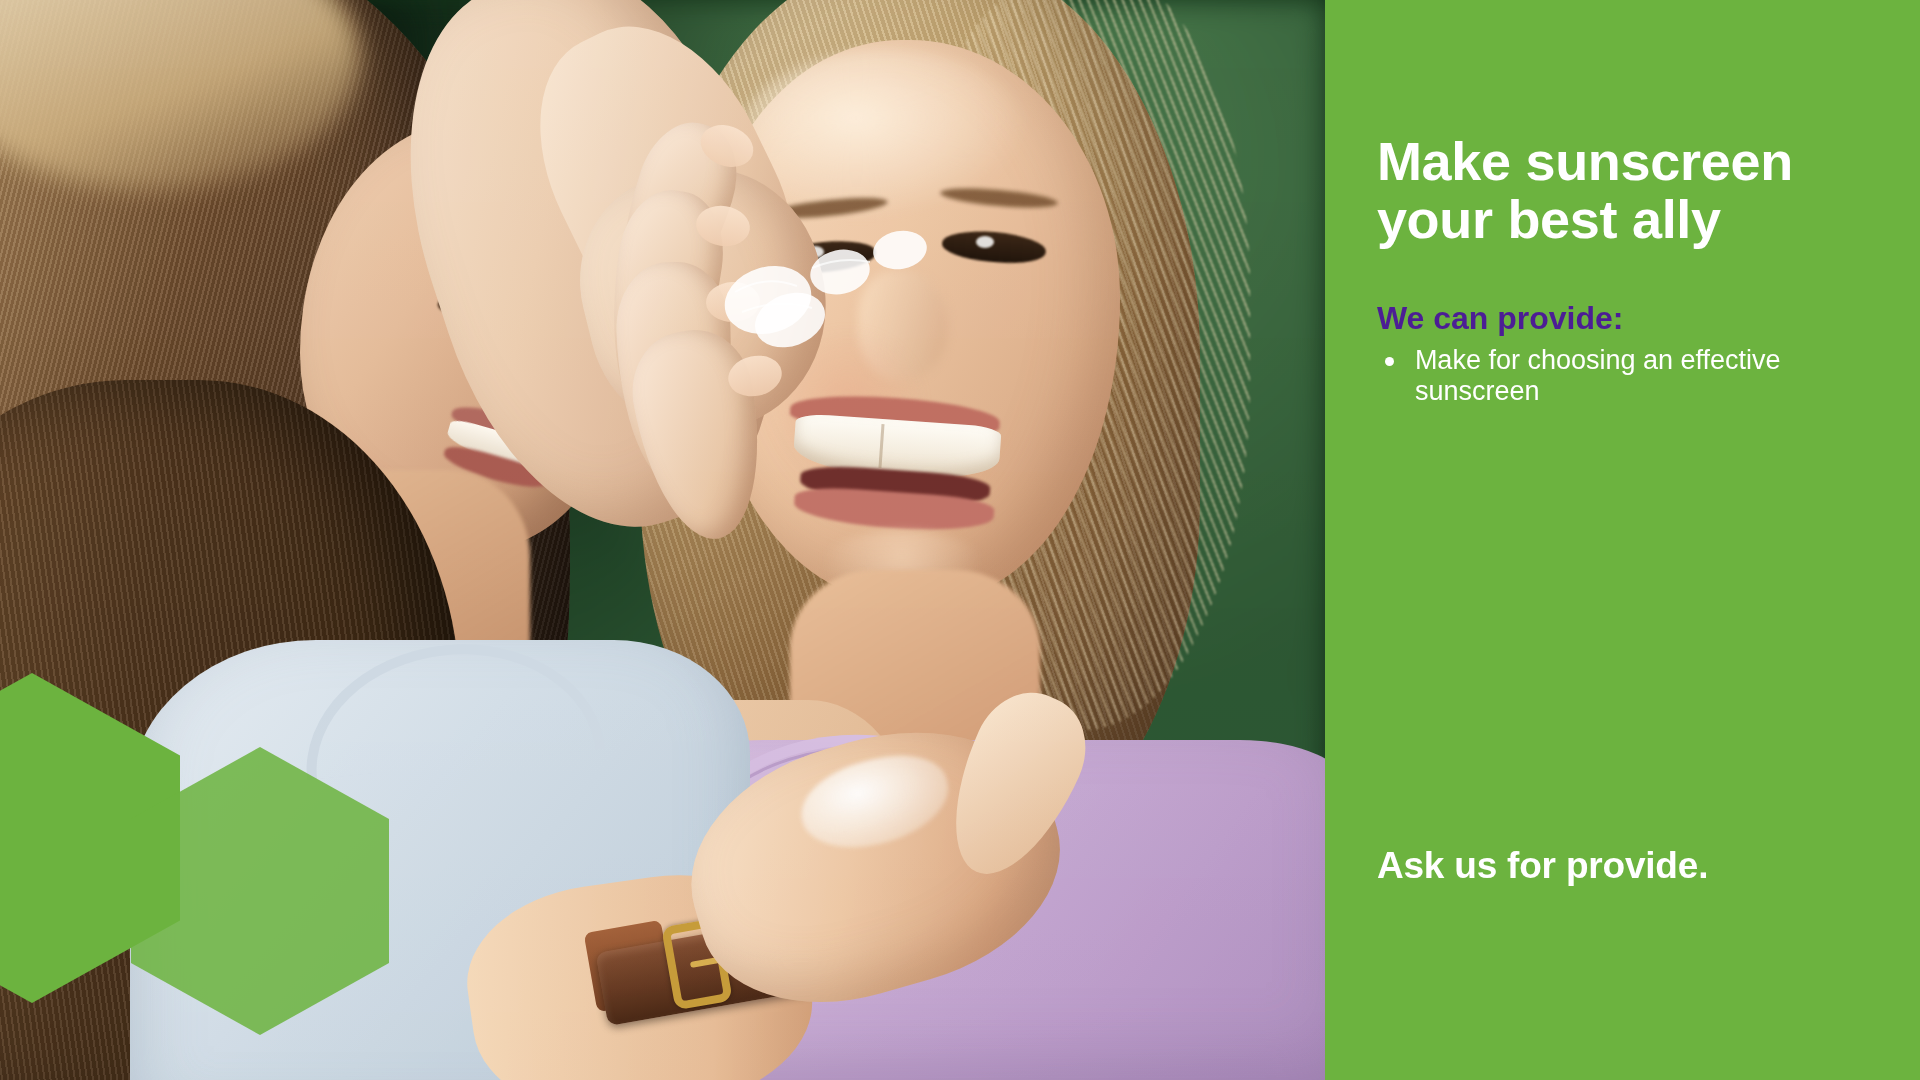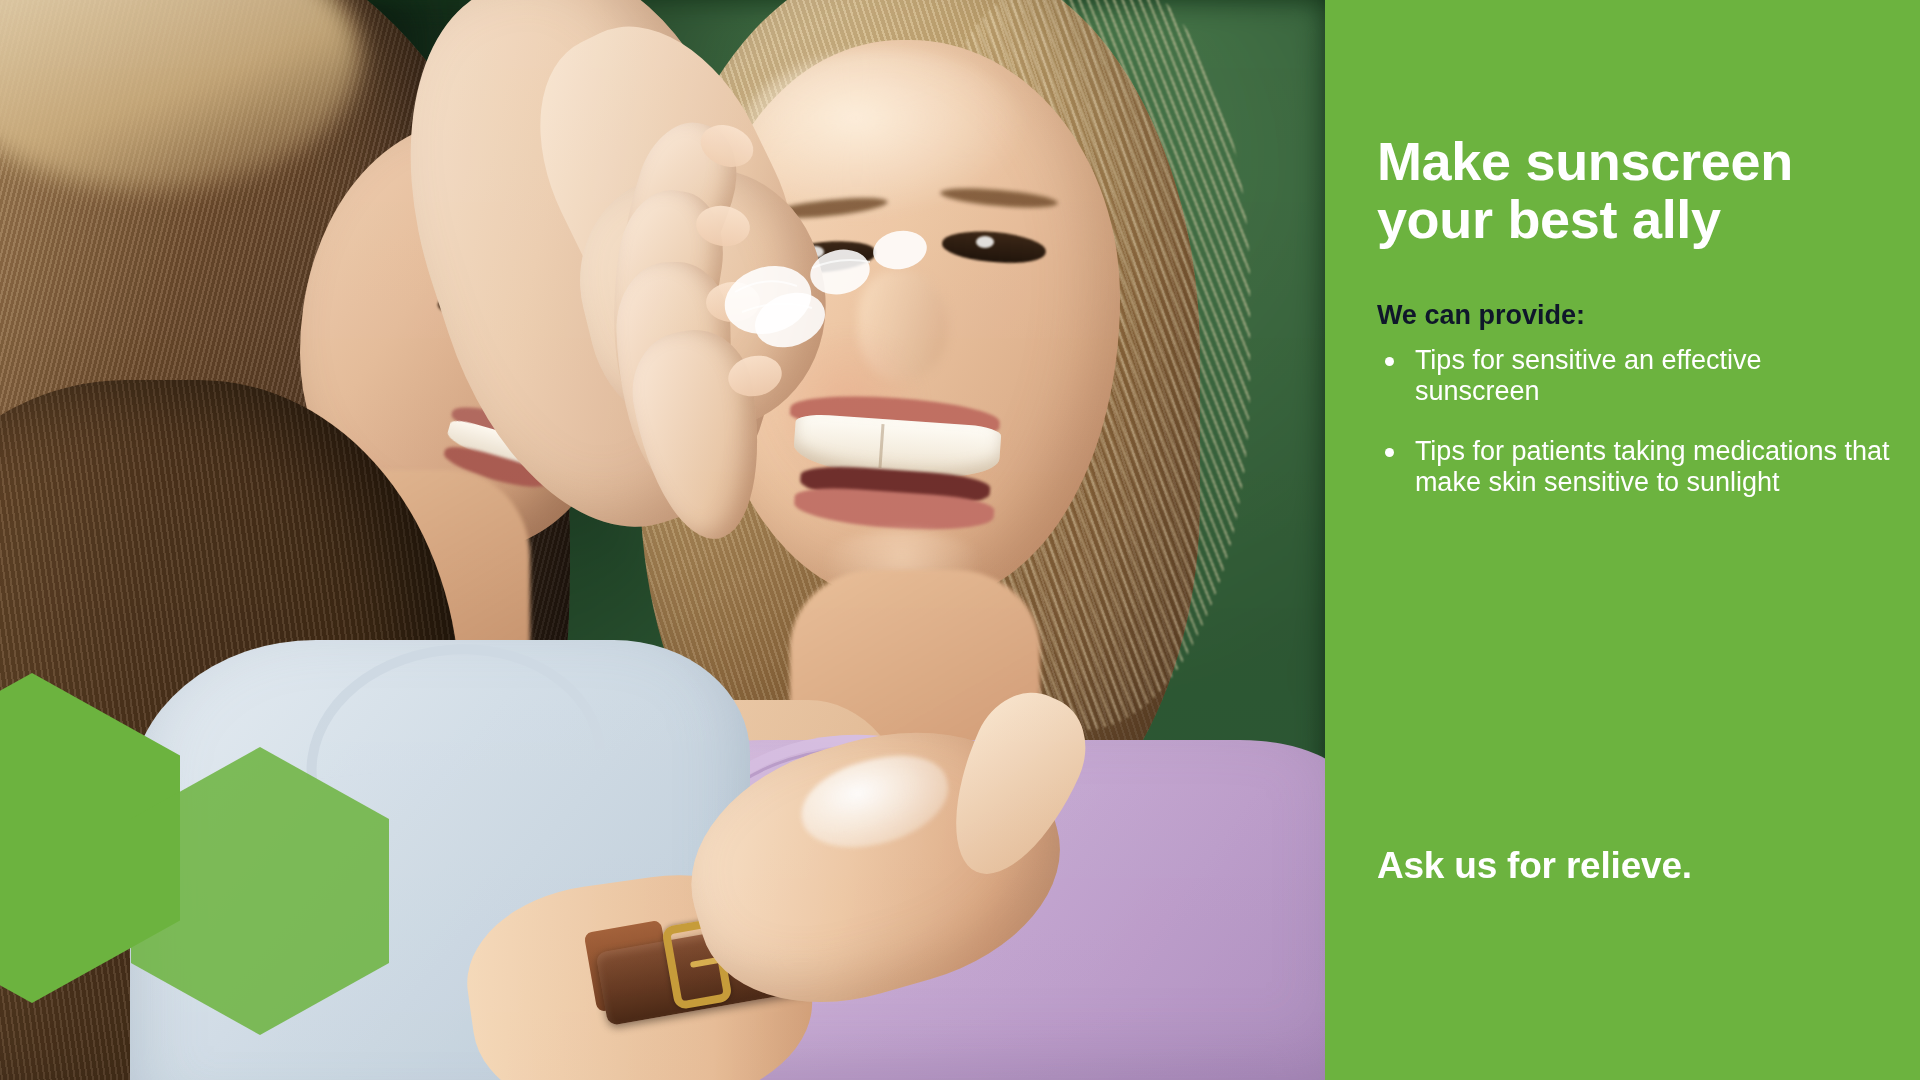--- a/index.html
+++ b/index.html
@@ -407,21 +407,21 @@
     padding:0 40px 0 52px;
   }
   .headline{
     position:absolute; left:52px; top:132px;
     width:500px;
     font-size:54px; font-weight:700; line-height:1.08;
     color:#ffffff; letter-spacing:-.3px;
   }
   .subhead{
     position:absolute; left:52px; top:300px;
-    font-size:27px; font-weight:700; color:#0f172a;
+    font-size:32px; font-weight:700; color:#4c1d95;
   }
   .bullets{
     position:absolute; left:52px; top:345px;
     width:515px; list-style:none;
   }
   .bullets li{
     position:relative;
     padding-left:38px;
     margin-bottom:28px;
     font-size:27px; line-height:1.16; font-weight:400; color:#fff;
@@ -536,25 +536,21 @@
 
   <div class="panel">
 
     <h1 class="headline">Make sunscreen your best ally</h1>
 
     <div class="subhead">We can provide:</div>
 
     <ul class="bullets">
       <li>
         <span class="dot"></span>
-        <span>Tips for sensitive an effective sunscreen</span>
-      </li>
-      <li>
-        <span class="dot"></span>
-        <span>Tips for patients taking medications that make skin sensitive to sunlight</span>
+        <span>Make for choosing an effective sunscreen</span>
       </li>
     </ul>
 
-    <div class="cta">Ask us for relieve.</div>
+    <div class="cta">Ask us for provide.</div>
 
 
   </div>
 </div>
 
 </body></html>

